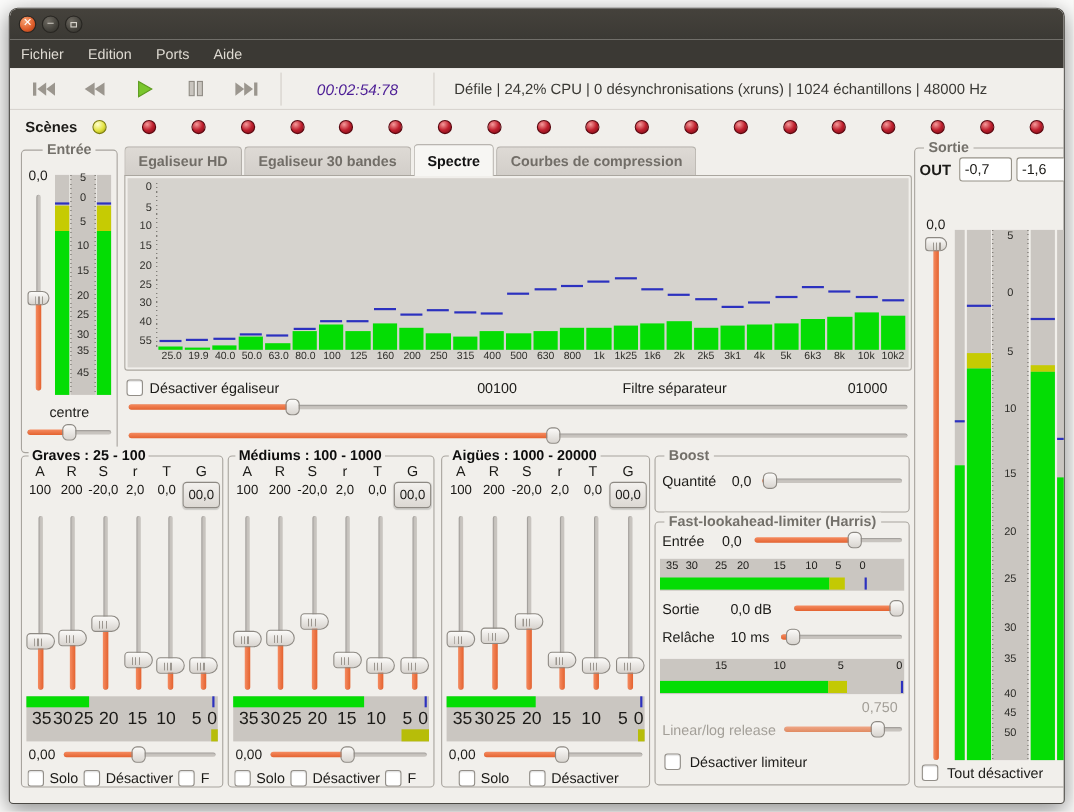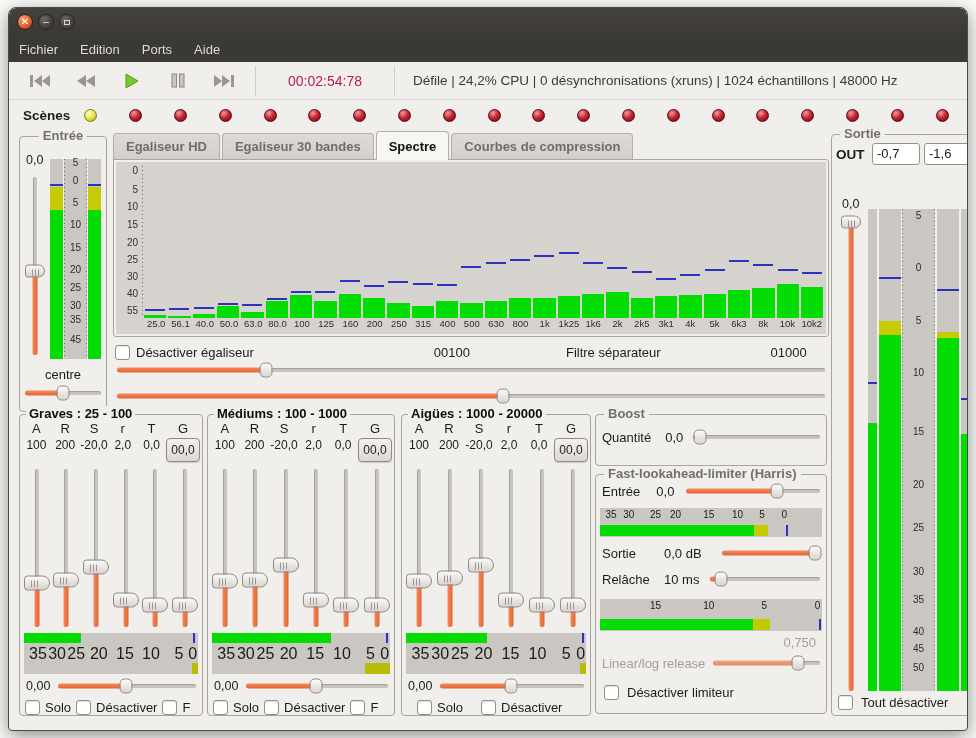--- a/index.html
+++ b/index.html
@@ -21,21 +21,21 @@
   .wbtn.max .sq{width:6px;height:5px;border:1px solid #d8d4cc;}
   .wtitle{flex:1; text-align:center; font-weight:bold; font-size:13px; color:#e6e2da; margin-right:60px;}
   
   .menubar{height:26px; background:var(--dark); display:flex; align-items:center; padding:0 10px; gap:22px;}
   .menu-item{color:var(--darktext); font-size:13px; cursor:default;}
   
   .toolbar{height:38px; background:var(--bg); border-bottom:1px solid #d8d4cf; display:flex; align-items:center;}
   .transport{display:flex; align-items:center; gap:12px; padding:0 14px;}
   .tbtn{width:34px; height:26px; display:flex; align-items:center; justify-content:center; border-radius:3px;}
   .tsep{width:1px; height:30px; background:#d2cec8;}
-  .ttime{width:138px; text-align:center; font-size:14px; color:#be185d;}
+  .ttime{width:138px; text-align:center; font-size:14px; color:#4c1d95;font-style:italic;}
   .tstatus{flex:1; font-size:13.5px; color:#3a3934; padding:0 12px 0 18px; white-space:nowrap; overflow:hidden;}
   
   .scenes{height:30px; display:flex; align-items:center; padding:0 14px;}
   .scenes-label{font-weight:bold; font-size:13.5px; margin-right:14px;}
   .leds{flex:1; display:flex; justify-content:space-between; align-items:center; padding-right:4px;}
   .led{width:13px; height:13px; border-radius:50%;}
   .led.red{background:radial-gradient(circle at 35% 28%, #f59a9a,#c0202e 50%,#6d0a14); border:1px solid #5a0810;}
   .led.yellow{background:radial-gradient(circle at 35% 28%, #ffffd0,#e2e23e 55%,#97970e); border:1px solid #7d7d10;}
   
   .main{position:relative; height:600px;}
@@ -375,21 +375,21 @@
               <div class="bar" style="height: 21.5%;"></div>
               <div class="peak" style="top: 68.6%;"></div>
             </div>
             <div class="barslot">
               <div class="bar" style="height: 19.85%;"></div>
               <div class="peak" style="top: 70.8%;"></div>
             </div>
           </div>
         <div class="xlabels" id="spec-x">
             <div class="xlab">25.0</div>
-            <div class="xlab">56.1</div>
+            <div class="xlab">19.9</div>
             <div class="xlab">40.0</div>
             <div class="xlab">50.0</div>
             <div class="xlab">63.0</div>
             <div class="xlab">80.0</div>
             <div class="xlab">100</div>
             <div class="xlab">125</div>
             <div class="xlab">160</div>
             <div class="xlab">200</div>
             <div class="xlab">250</div>
             <div class="xlab">315</div>

